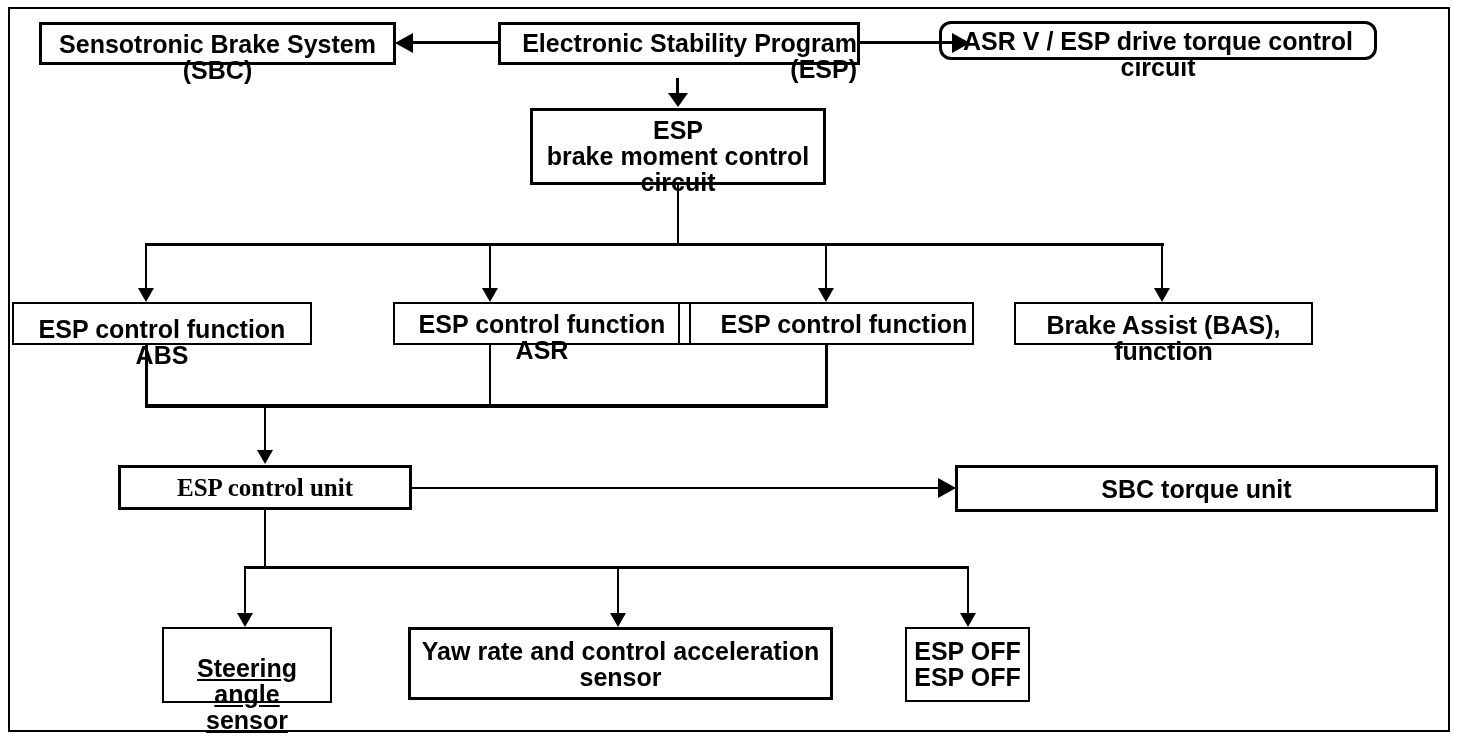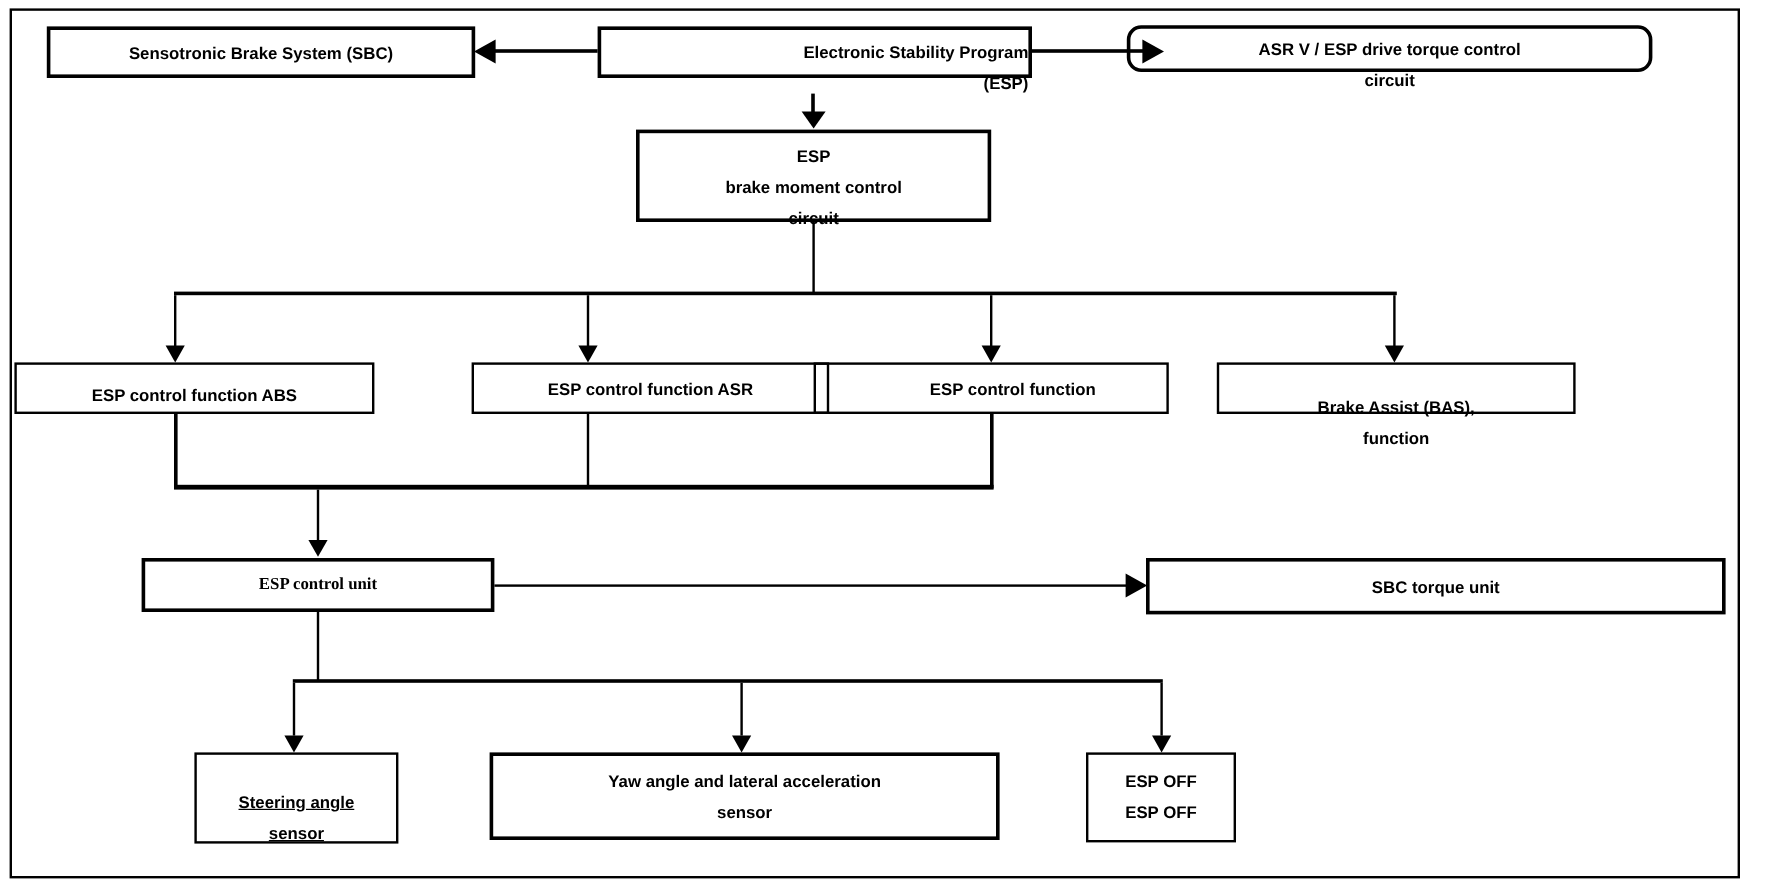--- a/index.html
+++ b/index.html
@@ -23,21 +23,21 @@
     position: absolute;
     border: 3px solid #000;
     background: transparent;
     text-align: center;
   }
   .node.thin { border-width: 2px; }
   .node .lbl {
     display: block;
     white-space: pre-line;
     font-weight: bold;
-    font-size: 14px;
+    font-size: 25px;
     line-height: 26px;
     position: relative;
     z-index: 2;
   }
   .ln { position: absolute; background: #000; }
   .arr { position: absolute; width: 0; height: 0; }
   .arr.down  { border-left: 8px solid transparent; border-right: 8px solid transparent; border-top: 14px solid #000; }
   .arr.down-big { border-left: 10px solid transparent; border-right: 10px solid transparent; border-top: 14px solid #000; }
   .arr.left  { border-top: 10px solid transparent; border-bottom: 10px solid transparent; border-right: 18px solid #000; }
   .arr.right { border-top: 10px solid transparent; border-bottom: 10px solid transparent; border-left: 18px solid #000; }
@@ -75,39 +75,39 @@
 
   <div class="node thin" style="left:348px; top:302px; width:298px; height:43px;margin-left:45px;">
     <span class="lbl" style="padding-top:7px;">ESP control function ASR</span>
   </div>
 
   <div class="node thin" style="left:678px; top:302px; width:296px; height:43px;">
     <span class="lbl" style="padding-top:7px;margin-left:36px;">ESP control function</span>
   </div>
 
   <div class="node thin" style="left:1014px; top:302px; width:299px; height:43px;">
-    <span class="lbl" style="padding-top:22px;">Brake Assist (BAS),
+    <span class="lbl" style="padding-top:8px;">Brake Assist (BAS),
 function</span>
   </div>
 
   <div class="node" style="left:118px; top:465px; width:294px; height:45px;">
     <span class="lbl" style="padding-top:7px;font-family:Liberation Serif, serif;">ESP control unit</span>
   </div>
 
   <div class="node" style="left:955px; top:465px; width:483px; height:47px;">
     <span class="lbl" style="padding-top:8px;">SBC torque unit</span>
   </div>
 
   <div class="node thin" style="left:162px; top:627px; width:170px; height:76px;">
     <span class="lbl" style="padding-top:26px;text-decoration:underline;">Steering angle
 sensor</span>
   </div>
 
   <div class="node" style="left:408px; top:627px; width:425px; height:73px;">
-    <span class="lbl" style="padding-top:8px;">Yaw angle and lateral acceleration
+    <span class="lbl" style="padding-top:8px;">Yaw rate and control acceleration
 sensor</span>
   </div>
 
   <div class="node thin" style="left:905px; top:627px; width:125px; height:75px;">
     <span class="lbl" style="padding-top:9px;">ESP OFF
 ESP OFF</span>
   </div>
 
   <div class="ln" style="left:412px; top:41px; width:86px; height:3px;"></div>
   <div class="arr left" style="left:395px; top:33px;"></div>

